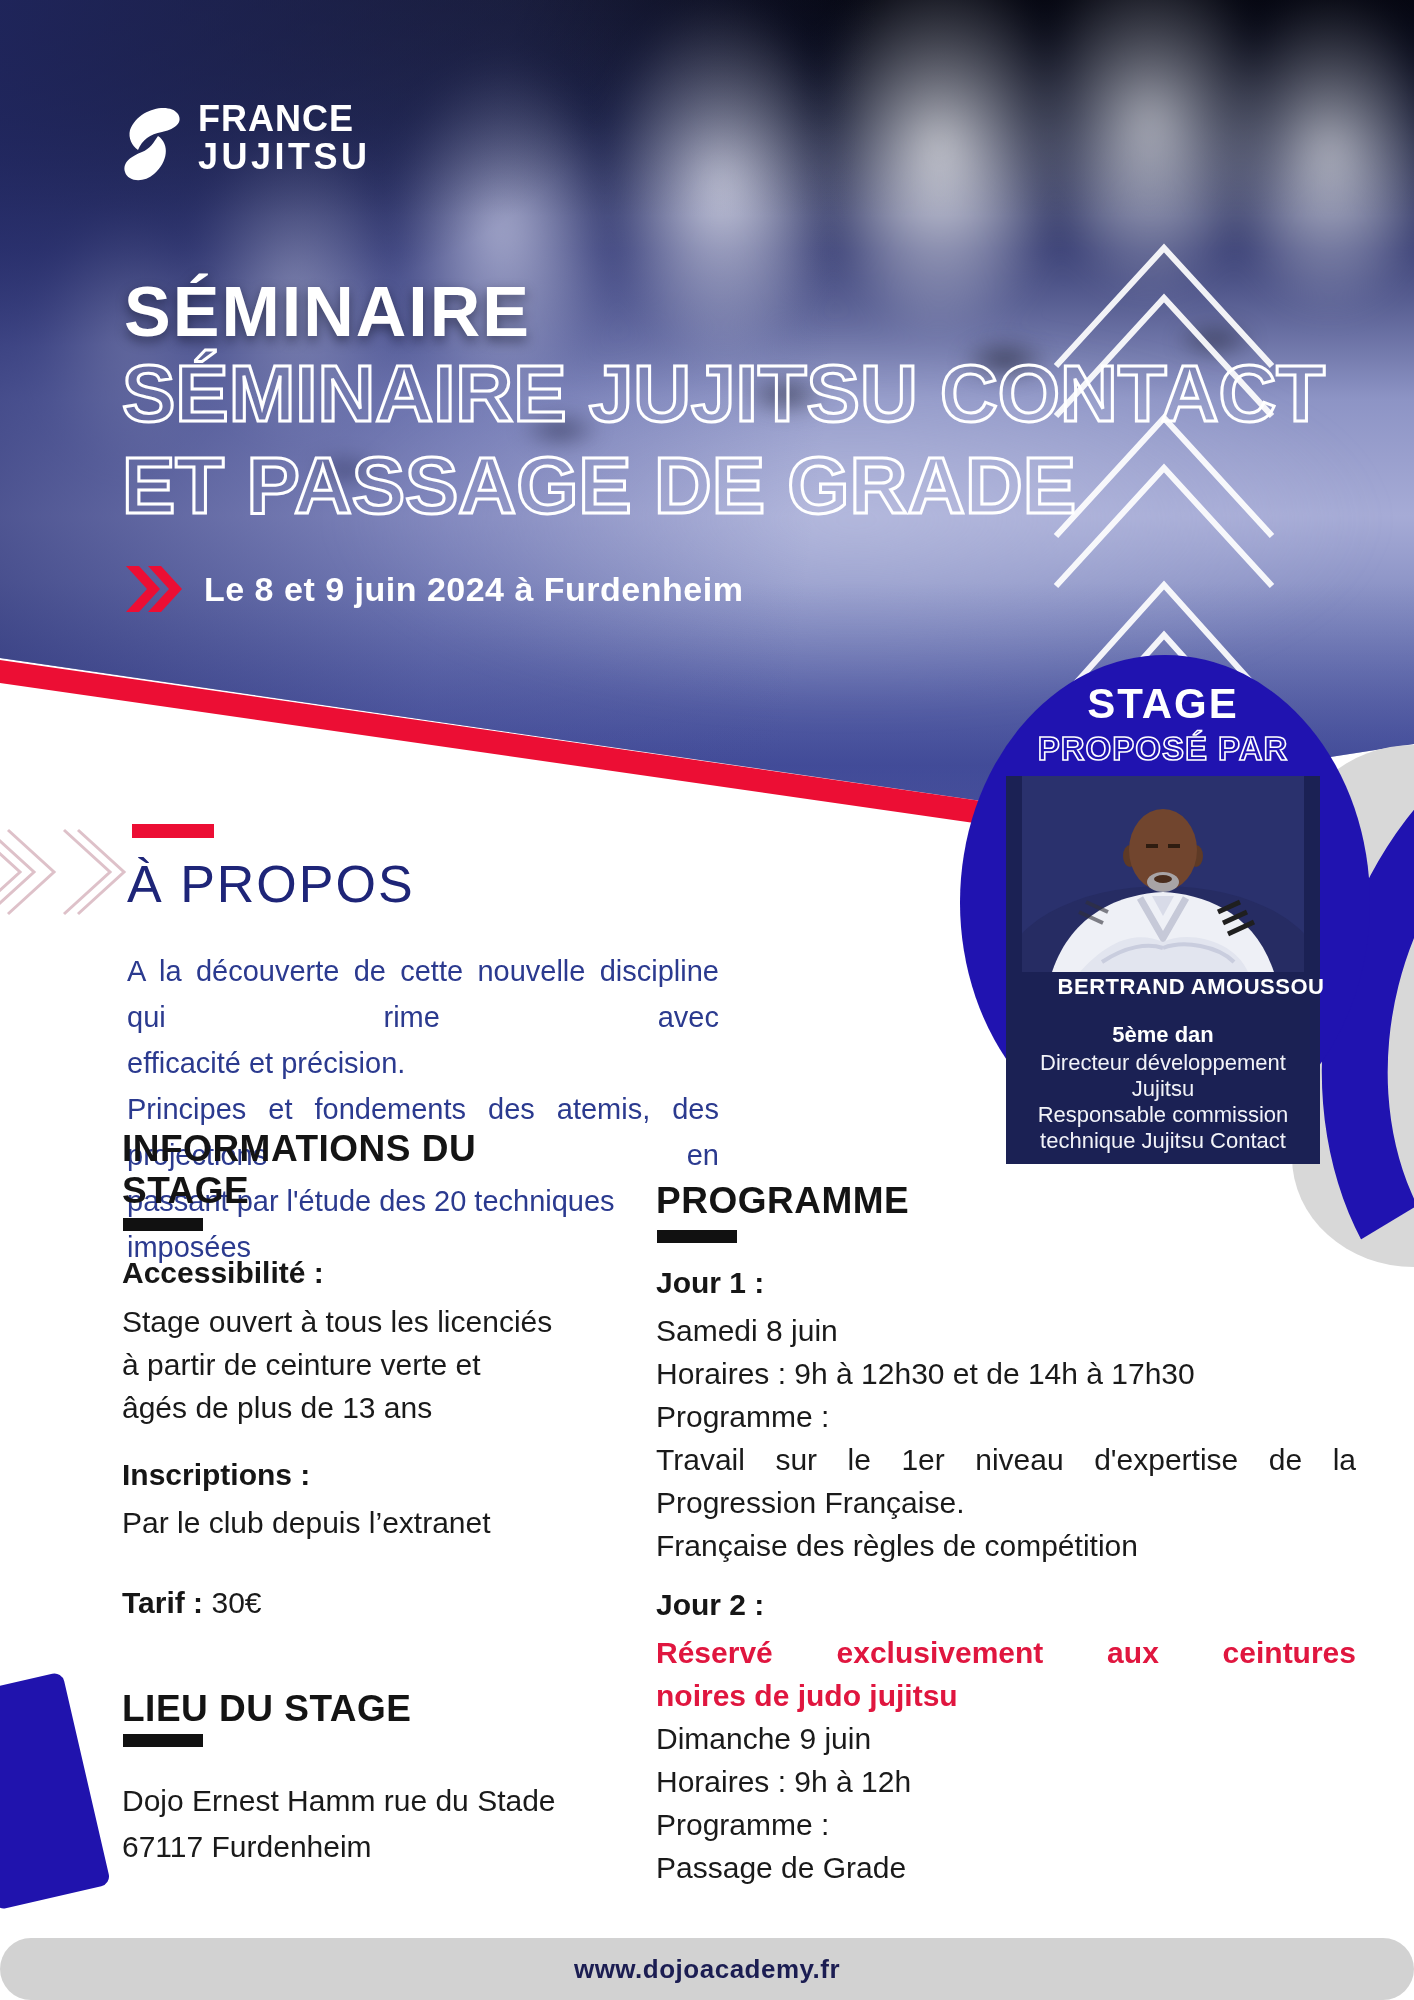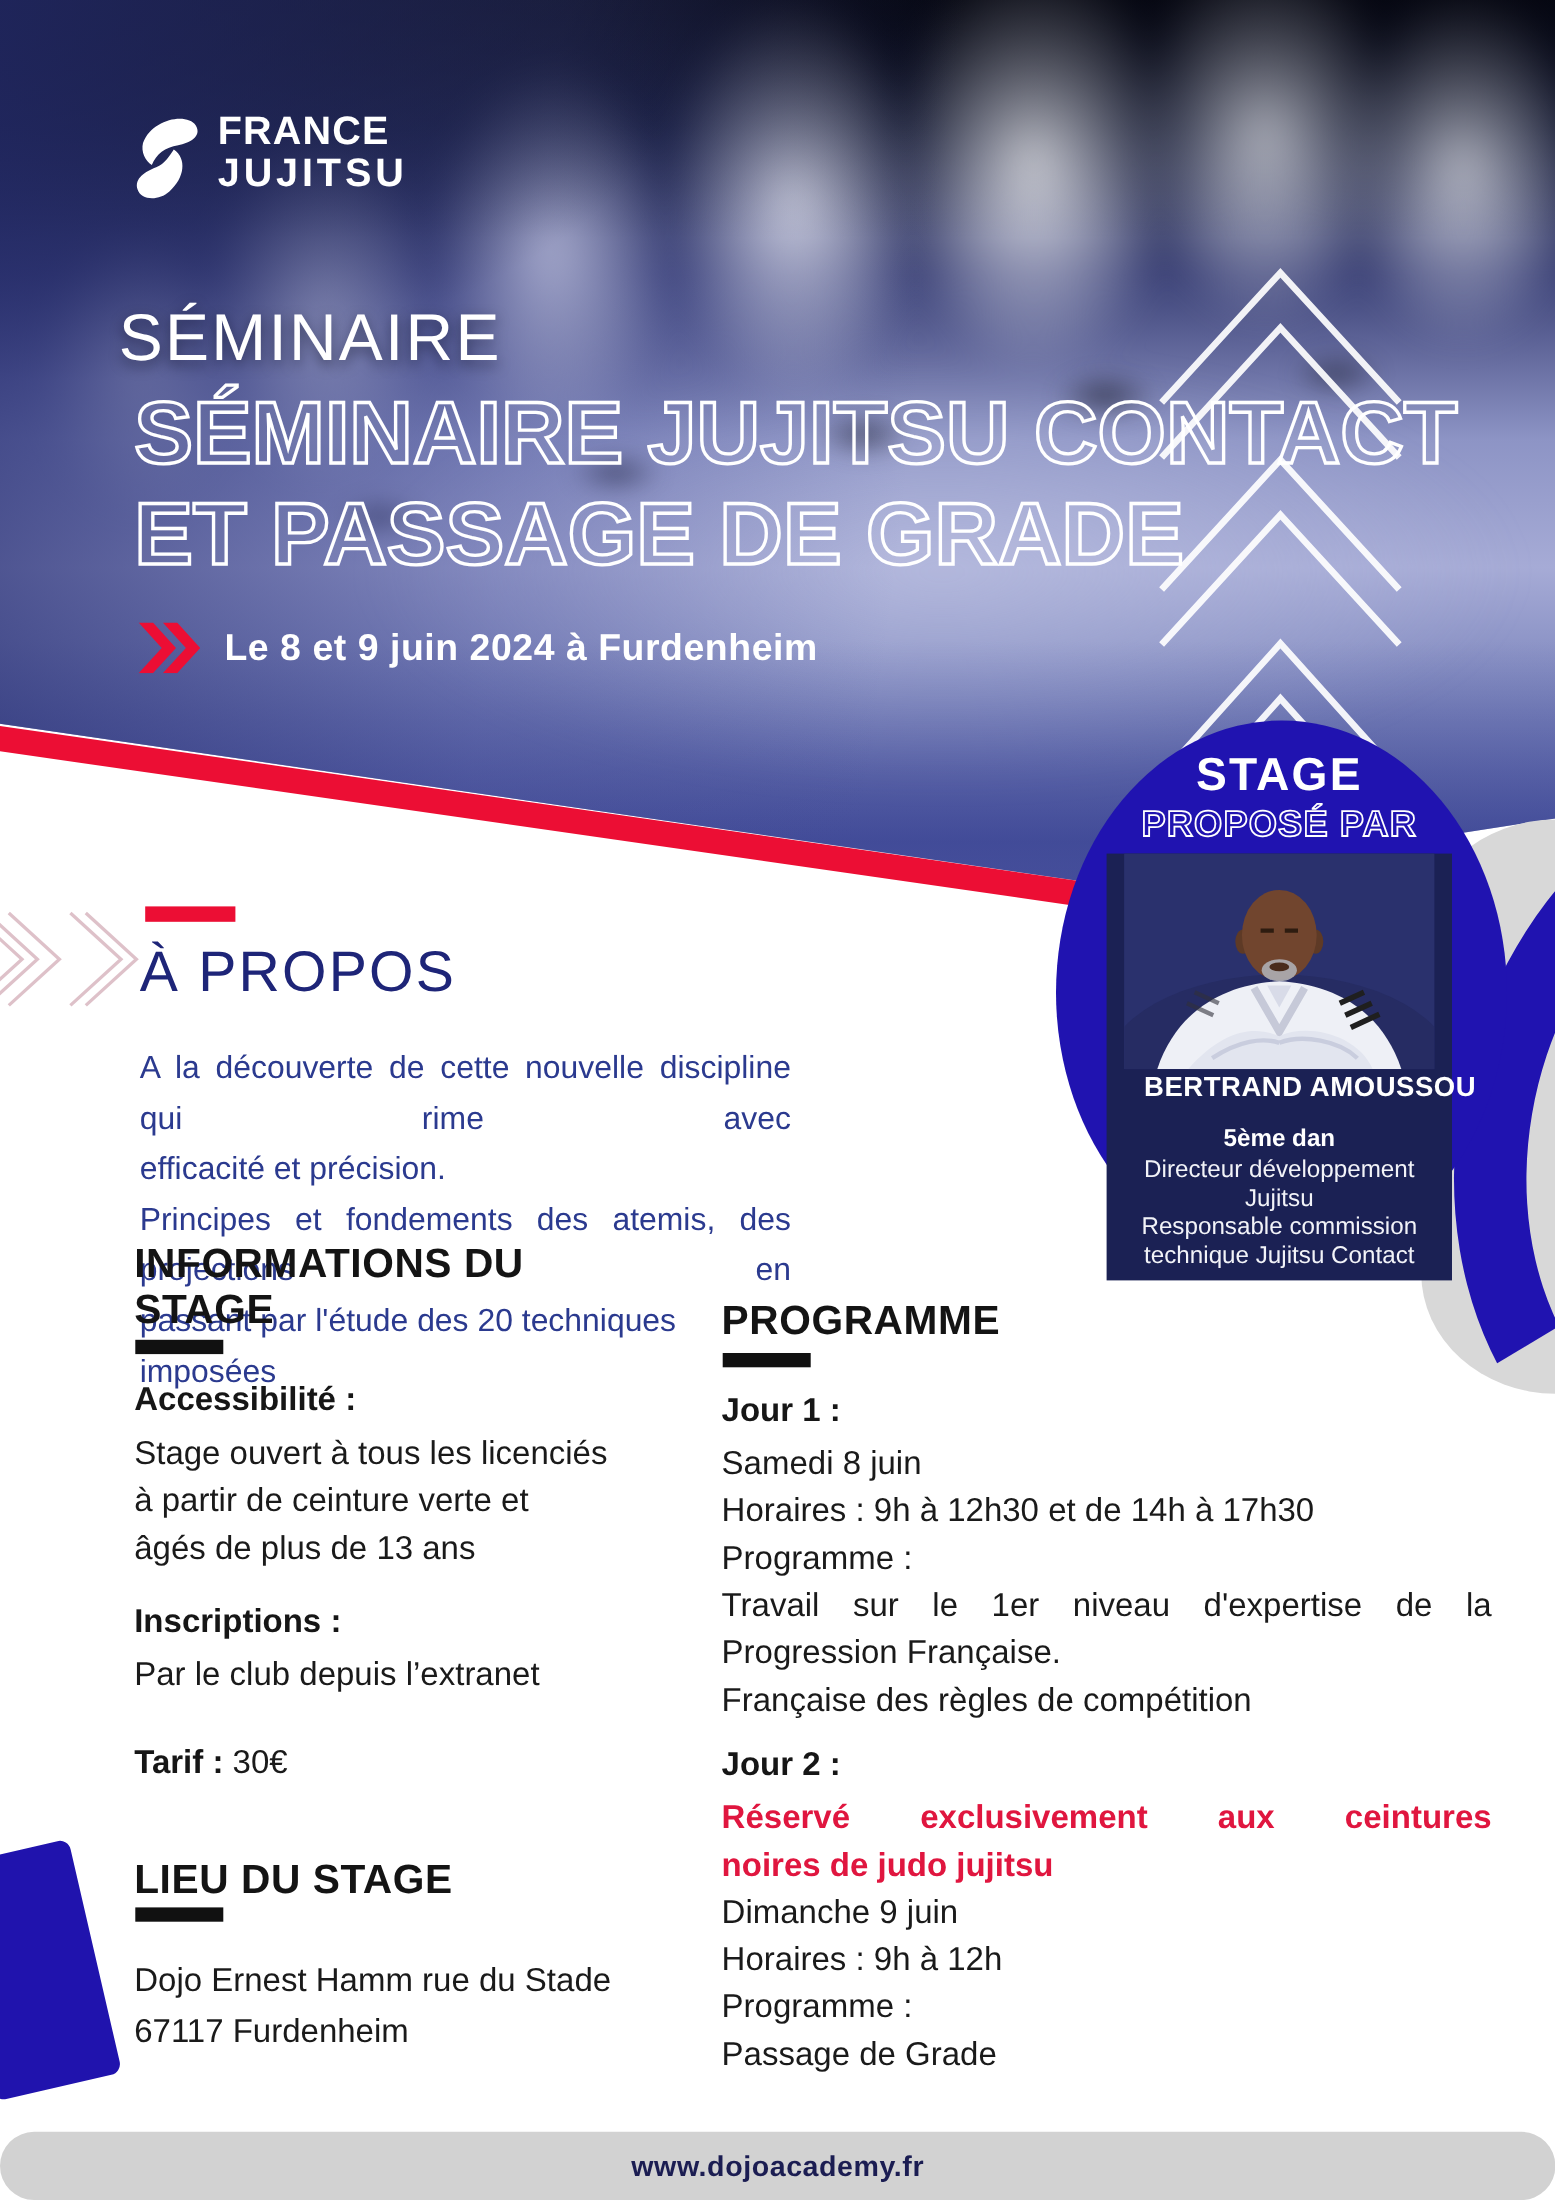--- a/index.html
+++ b/index.html
@@ -47,35 +47,35 @@
             color:#ffffff;font-size:42px;font-weight:800;letter-spacing:2px;}
   .stage-l2{position:absolute;left:986px;top:730px;width:354px;z-index:4;text-align:center;
             color:transparent;-webkit-text-stroke:1.6px #ffffff;
             font-size:33px;font-weight:800;letter-spacing:1px;}
 
   
   .card{position:absolute;left:1006px;top:776px;width:314px;height:388px;z-index:4;
         background:#1b2154;}
   .portrait{position:absolute;left:16px;top:0;width:282px;height:196px;overflow:hidden;background:#2a316d;}
   .card-name{position:absolute;left:0;top:198px;width:370px;text-align:center;color:#fff;
-             font-size:25px;font-weight:800;letter-spacing:.5px;}
+             font-size:22px;font-weight:800;letter-spacing:.5px;}
   .card-rank{position:absolute;left:0;top:246px;width:314px;text-align:center;color:#fff;
              font-size:22px;font-weight:700;}
   .card-role{position:absolute;left:0;width:314px;text-align:center;color:#f2f3f8;
              font-size:22px;font-weight:400;line-height:26px;}
   .r0{top:274px;} .r1{top:300px;} .r2{top:326px;} .r3{top:352px;}
 
   
   .logo{position:absolute;left:118px;top:100px;z-index:5;display:flex;align-items:flex-start;gap:14px;}
   .logo-text{color:#ffffff;font-weight:800;font-size:36px;line-height:38px;letter-spacing:1px;}
   .logo-l2{letter-spacing:3.5px;}
 
   
-  .kicker{position:absolute;left:108px;top:272px;z-index:5;color:#ffffff;font-size:60px;
-          font-weight:400;letter-spacing:2px;text-shadow:0 5px 12px rgba(8,10,28,.5);}
+  .kicker{position:absolute;left:124px;top:272px;z-index:5;color:#ffffff;font-size:70px;
+          font-weight:700;letter-spacing:2px;text-shadow:0 5px 12px rgba(8,10,28,.5);}
   .title-outline{position:absolute;left:122px;top:348px;z-index:5;font-size:80px;font-weight:800;
           line-height:92px;letter-spacing:0;color:rgba(255,255,255,0.05);
           -webkit-text-stroke:3px #ffffff;white-space:nowrap;}
   .date-row{position:absolute;left:126px;top:566px;z-index:5;display:flex;align-items:center;gap:20px;}
   .date-text{color:#ffffff;font-size:34px;font-weight:700;letter-spacing:.5px;}
 
   
   .red-bar{position:absolute;left:132px;top:824px;width:82px;height:14px;background:#ec0e34;z-index:3;}
   .about-title{position:absolute;left:127px;top:854px;margin:0;z-index:3;color:#1e2578;
                font-size:52px;font-weight:400;letter-spacing:2px;}

